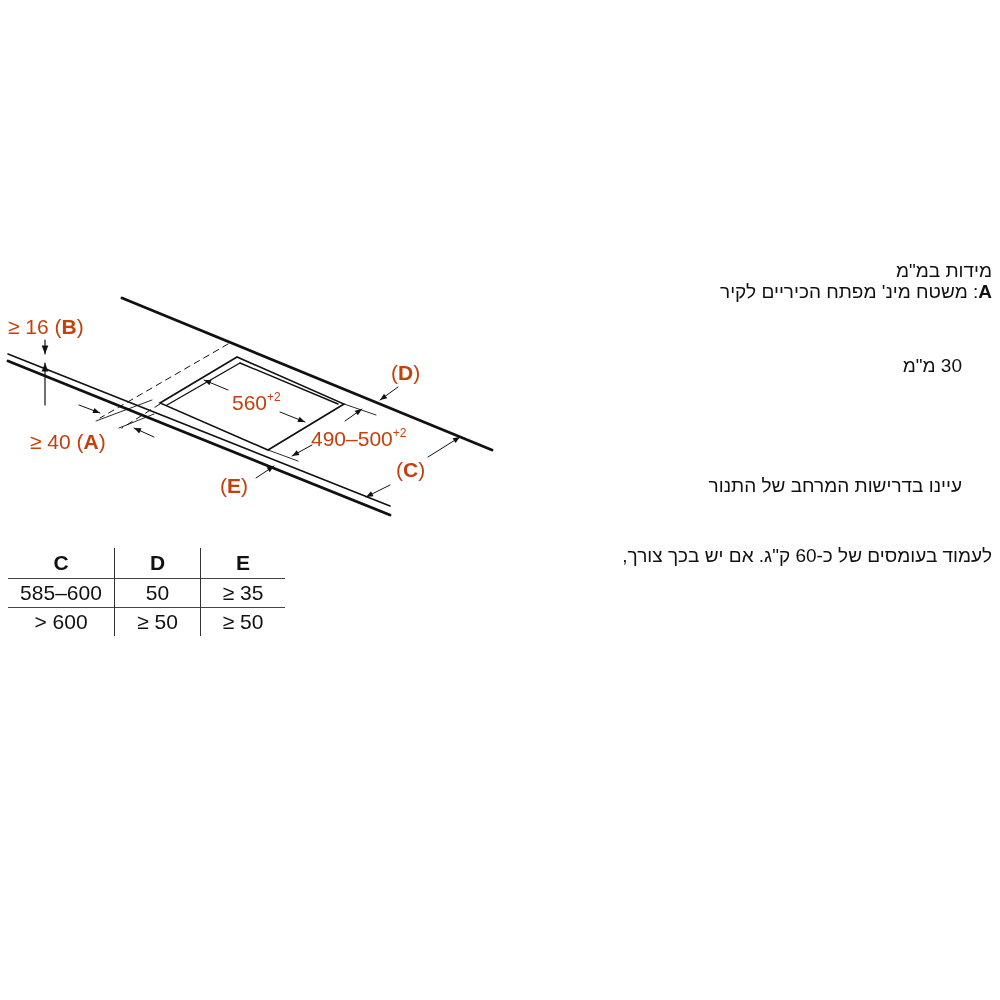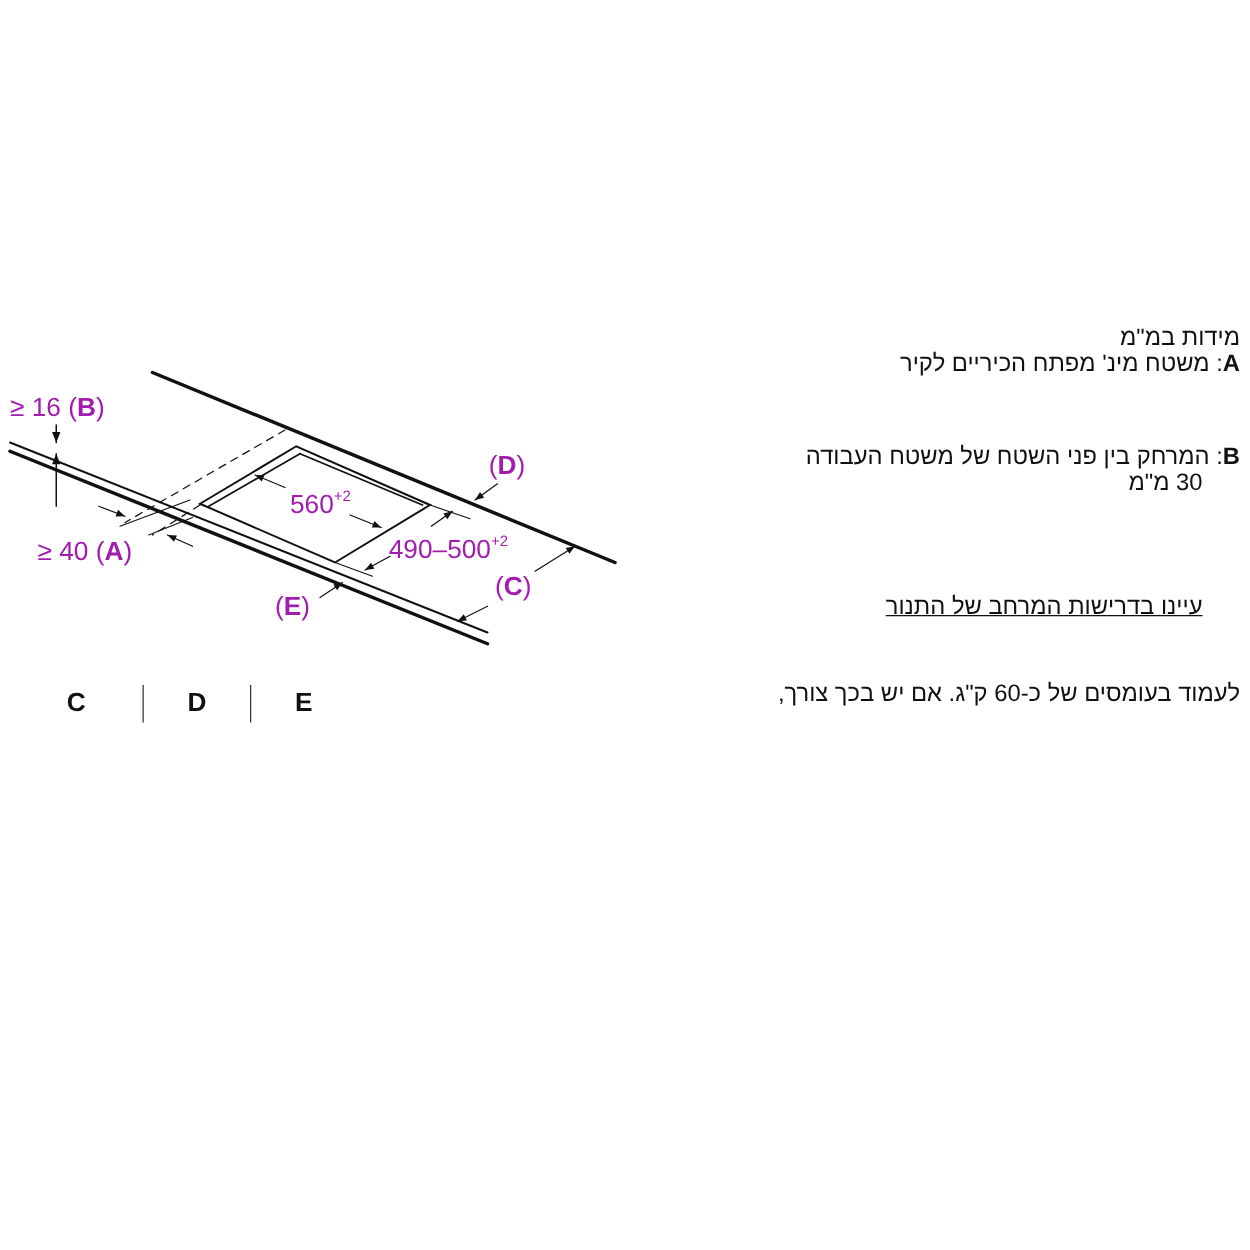--- a/index.html
+++ b/index.html
@@ -1,18 +1,18 @@
 <!DOCTYPE html>
 <html><head>
 <meta charset="utf-8">
 <style>
   html, body { margin: 0; padding: 0; background: #ffffff; }
   body { width: 1000px; height: 1000px; position: relative; overflow: hidden; font-family: "Liberation Sans", "DejaVu Sans", sans-serif; color: #111; }
   .diagram { position: absolute; left: 0; top: 0; width: 1000px; height: 1000px; }
-  .dim-label { position: absolute; font-size: 21px; line-height: 1; white-space: nowrap; color: #a21caf; }
+  .dim-label { position: absolute; font-size: 21px; line-height: 1; white-space: nowrap; color: #c2410c; }
   .dim-label b { font-weight: bold; }
   .sup { font-size: 12px; vertical-align: 9px; }
   .notes { position: absolute; right: 8px; direction: rtl; text-align: right; font-size: 19px; line-height: 21px; color: #111; }
   .notes .key { font-weight: bold; }
   table.spec { position: absolute; left: 8px; top: 548px; border-collapse: collapse; font-size: 21px; }
   table.spec th, table.spec td { text-align: center; padding: 0; height: 28px; }
   table.spec th { font-weight: bold; height: 30px; }
   table.spec .c1 { width: 106px; }
   table.spec .c2 { width: 85px; }
   table.spec .c3 { width: 84px; }
@@ -95,30 +95,39 @@
 
 <table class="spec">
   <thead>
     <tr>
       <th class="c1">C</th>
       <th class="c2 bl">D</th>
       <th class="c3 bl">E</th>
     </tr>
   </thead>
   <tbody>
+    <tr class="r1">
+      <td class="c1">585–600</td>
+      <td class="c2 bl">50</td>
+      <td class="c3 bl">≥ 35</td>
+    </tr>
+    <tr class="r2">
+      <td class="c1">&gt; 600</td>
+      <td class="c2 bl">≥ 50</td>
+      <td class="c3 bl">≥ 50</td>
+    </tr>
   </tbody>
 </table>
 
 <div class="notes" style="top:260px;">
   <div>מידות במ"מ</div>
   <div><span class="key">A</span><span>: משטח מינ' מפתח הכיריים לקיר</span></div>
 </div>
 
 <div class="notes" style="top:355px;">
-  <div><span class="key">B</span><span>: המרחק בין פני השטח של משטח העבודה</span></div>
   <div style="padding-right:30px;">30 מ"מ</div>
 </div>
 
-<div class="notes" style="top:475px; right:38px;text-decoration:underline;">עיינו בדרישות המרחב של התנור</div>
+<div class="notes" style="top:475px; right:38px;">עיינו בדרישות המרחב של התנור</div>
 
 <div class="notes" style="top:545px;">
   <div>לעמוד בעומסים של כ-60 ק"ג. אם יש בכך צורך,</div>
 </div>
 
 </body></html>

